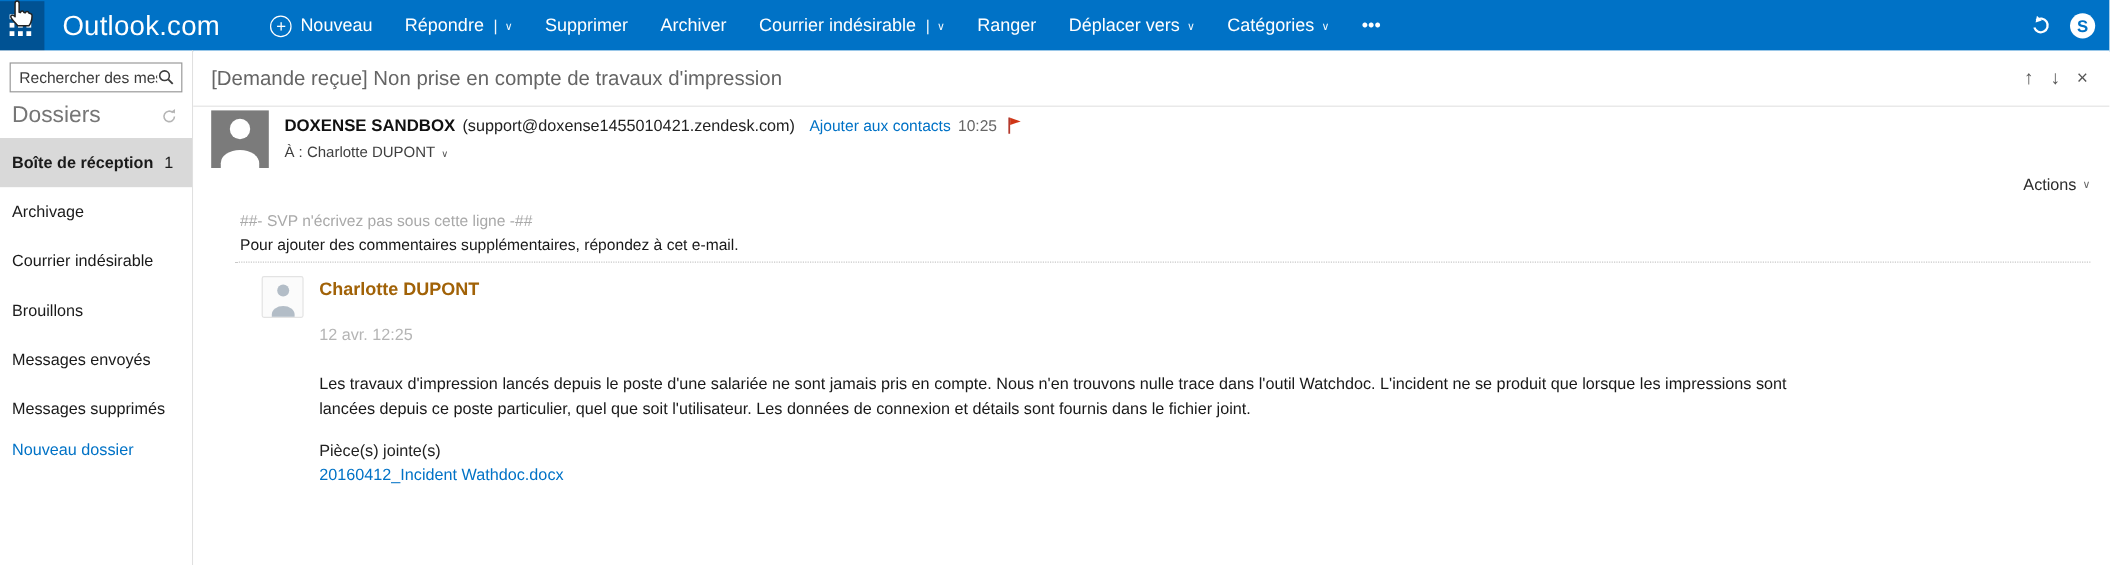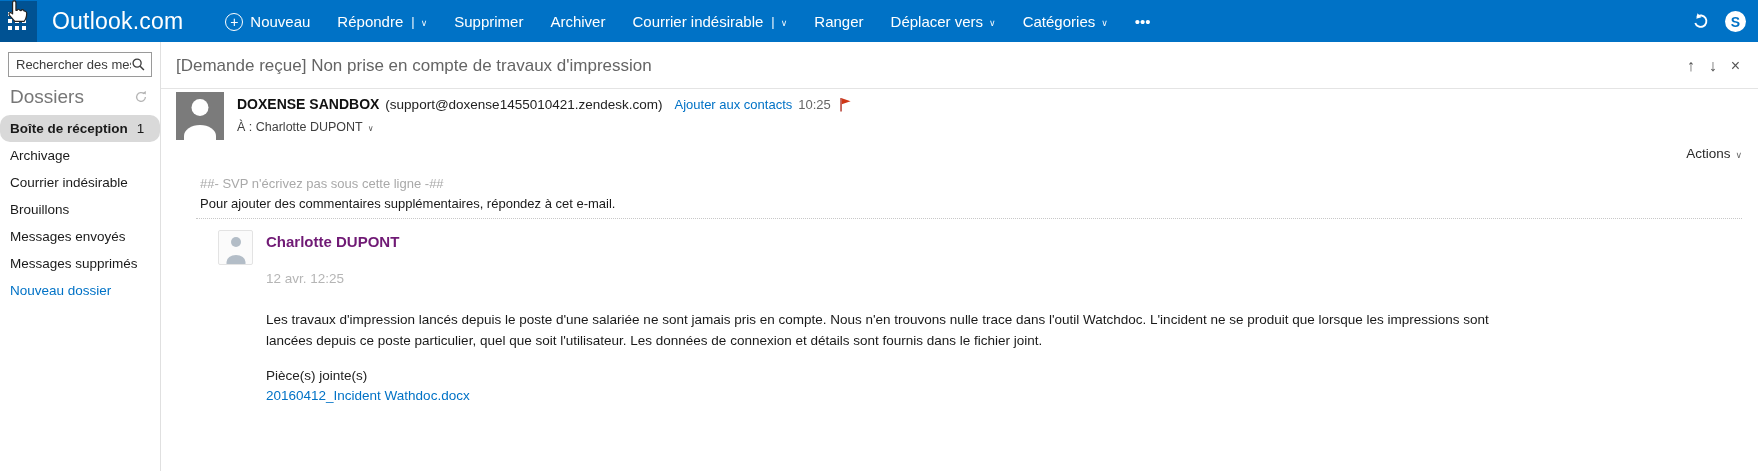--- a/index.html
+++ b/index.html
@@ -54,21 +54,21 @@
   .searchbox input {
     border: none; outline: none; flex: 1; min-width: 0;
     font-family: inherit; font-size: 13px; color: #222; background: transparent;
   }
   .searchbox input::placeholder { color: #3c3c3c; opacity: 1; }
   .folders-head {
     display: flex; justify-content: space-between; align-items: center;
     padding: 9px 12px 4px 10px; font-size: 19px; color: #767676; line-height: 22px;
   }
   .folder-list { list-style: none; margin-top: 3px; font-size: 13.5px; color: #1a1a1a; }
-  .folder-list li { padding: 5px 10px; line-height: 17px; cursor: pointer; display: flex; border-radius: 10px; }
+  .folder-list li { padding: 12px 10px; line-height: 17px; cursor: pointer; display: flex; }
   .folder-list li.selected { background: var(--selected_bg, #d9d9d9); font-weight: 700; }
   .folder-count { font-weight: 400; margin-left: 9px; }
   .new-folder { color: var(--accent, #0072c6); padding: 5px 10px; line-height: 17px; font-size: 13.5px; cursor: pointer; }
   
   .content { position: absolute; top: 42px; left: 161px; right: 0; bottom: 0; background: #fff; }
   .subject-row { position: relative; padding: 14px 16px 0 15px; }
   .subject { font-size: 17px; font-weight: 400; color: #656565; line-height: 20px; }
   .pager { position: absolute; right: 18px; top: 16px; display: flex; gap: 14px; color: #555; font-size: 16px; }
   .pager span { cursor: pointer; line-height: 1; }
   .divider { border-bottom: 1px solid #e4e4e4; margin-top: 12px; }
@@ -94,21 +94,21 @@
   .hint { margin-top: 4px; font-size: 13px; color: #191919; line-height: 16px; }
   .inner { margin-top: 6px; border-top: 1px dotted #c8c8c8; margin-left: -4px; }
   .inner-flex { padding-top: 11px; display: flex; }
   .avatar-sm {
     width: 35px; height: 35px; background: #fbfbfb; border: 1px solid #e3e3e3;
     position: relative; overflow: hidden; margin-left: 22px; flex: 0 0 auto; border-radius: 2px;
   }
   .avatar-sm .head { position: absolute; top: 6px; left: 50%; transform: translateX(-50%); width: 10px; height: 10px; border-radius: 50%; background: #b3bdc7; }
   .avatar-sm .torso { position: absolute; bottom: -5px; left: 50%; transform: translateX(-50%); width: 19px; height: 14px; border-radius: 50% 50% 0 0; background: #b3bdc7; }
   .inner-col { margin-left: 13px; }
-  .author { padding-top: 3px; font-size: 15px; font-weight: 700; color: #701a75; line-height: 18px; }
+  .author { padding-top: 3px; font-size: 15px; font-weight: 700; color: #a16207; line-height: 18px; }
   .idate { margin-top: 20px; font-size: 13.5px; color: #b5b5b5; line-height: 16px; }
   .ibody { margin-top: 22px; font-size: 13.5px; color: #191919; line-height: 21px; max-width: 1235px; }
   .attach-label { margin-top: 16px; font-size: 13.5px; color: #222; line-height: 17px; }
   .attach-link { display: inline-block; margin-top: 4px; font-size: 13.5px; color: var(--accent, #0072c6); cursor: pointer; }
 </style>
 </head>
 <body>
 
 <div class="app">
 

